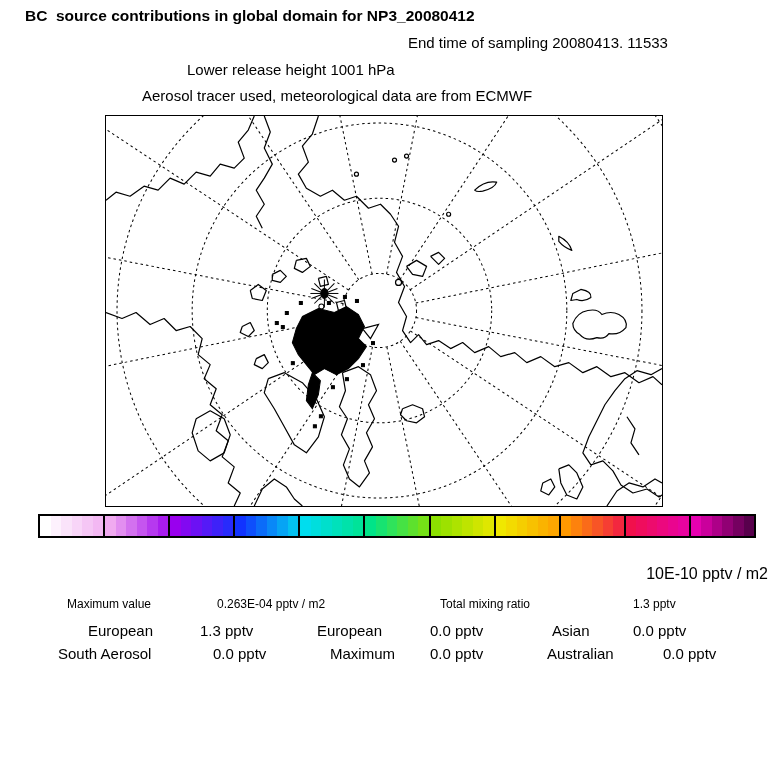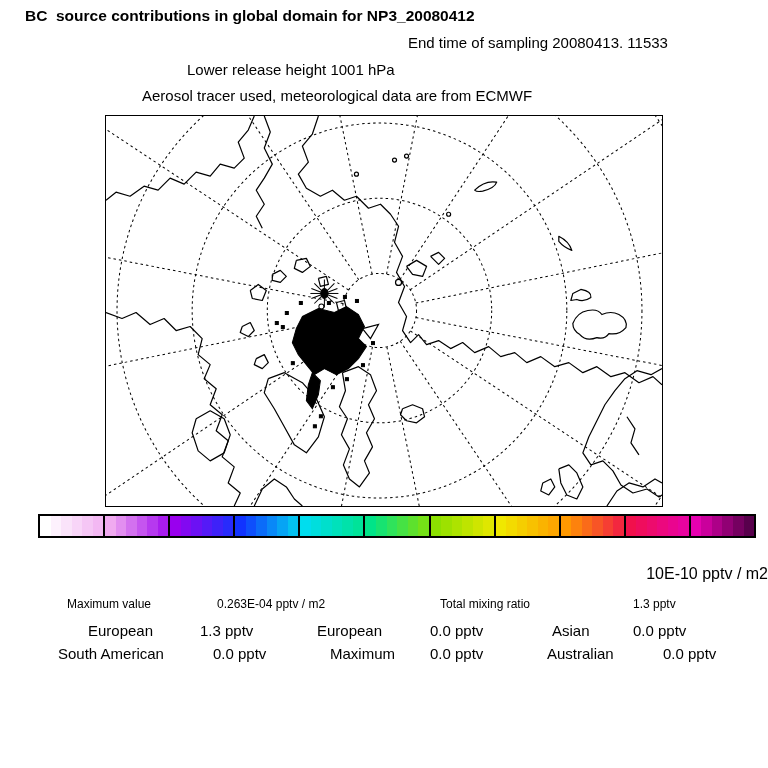--- a/index.html
+++ b/index.html
@@ -243,21 +243,21 @@
 
   <div class="regionrow" id="regrow1">
       <span style="left: 88px; top: 622px;">European</span>
       <span style="left: 200px; top: 622px;">1.3 pptv</span>
       <span style="left: 317px; top: 622px;">European</span>
       <span style="left: 430px; top: 622px;">0.0 pptv</span>
       <span style="left: 552px; top: 622px;">Asian</span>
       <span style="left: 633px; top: 622px;">0.0 pptv</span>
     </div>
   <div class="regionrow" id="regrow2">
-      <span style="left: 58px; top: 645px;">South American</span>
+      <span style="left: 58px; top: 645px;">South Aerosol</span>
       <span style="left: 213px; top: 645px;">0.0 pptv</span>
       <span style="left: 330px; top: 645px;">Maximum</span>
       <span style="left: 430px; top: 645px;">0.0 pptv</span>
       <span style="left: 547px; top: 645px;">Australian</span>
       <span style="left: 663px; top: 645px;">0.0 pptv</span>
     </div>
 
 </div>
 
 </body></html>

